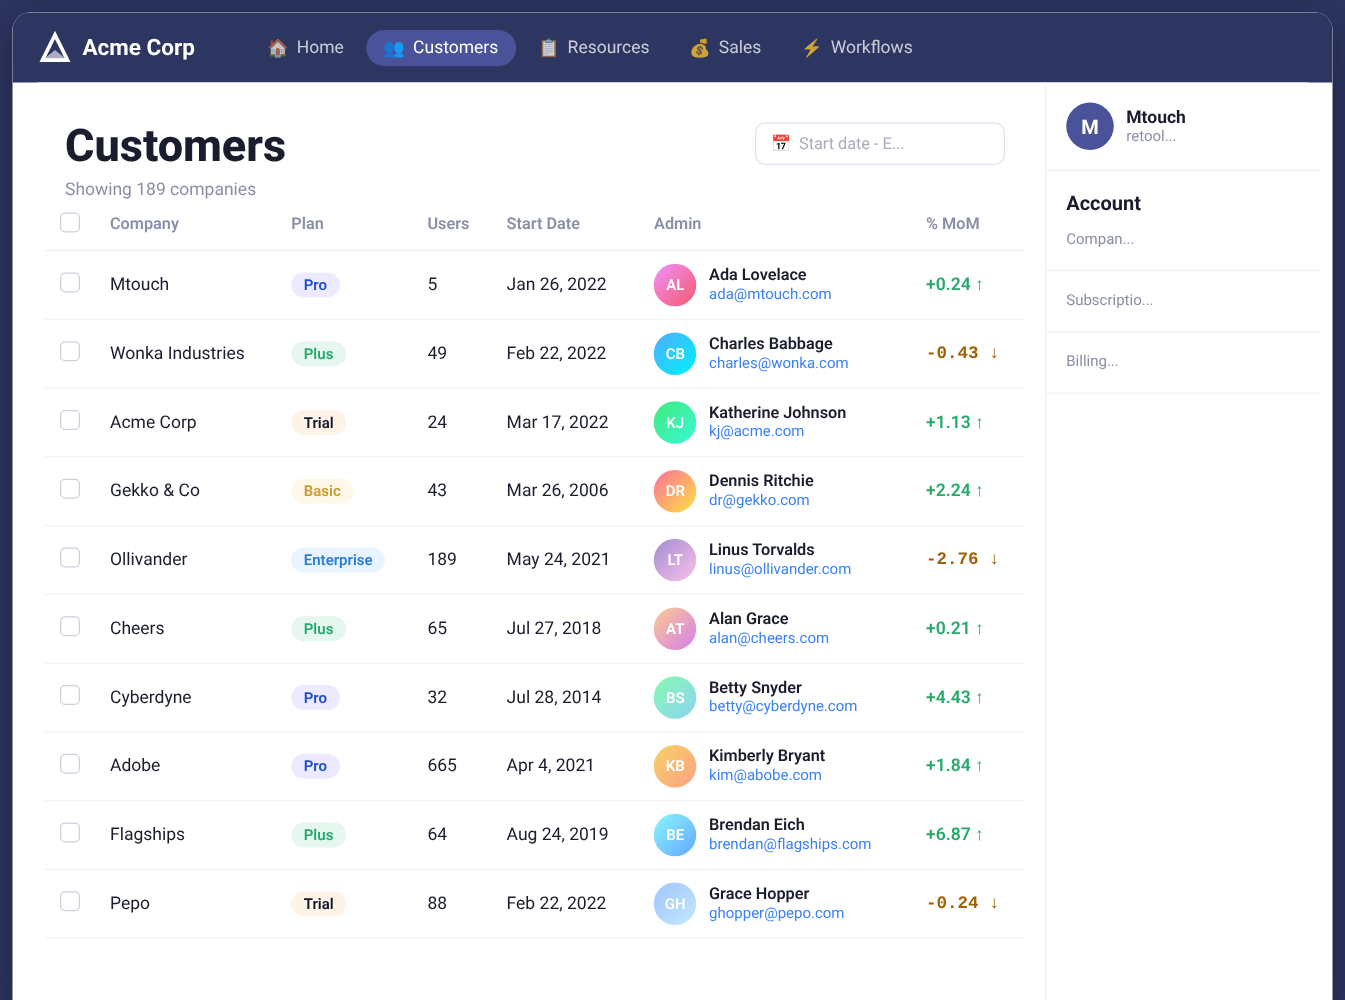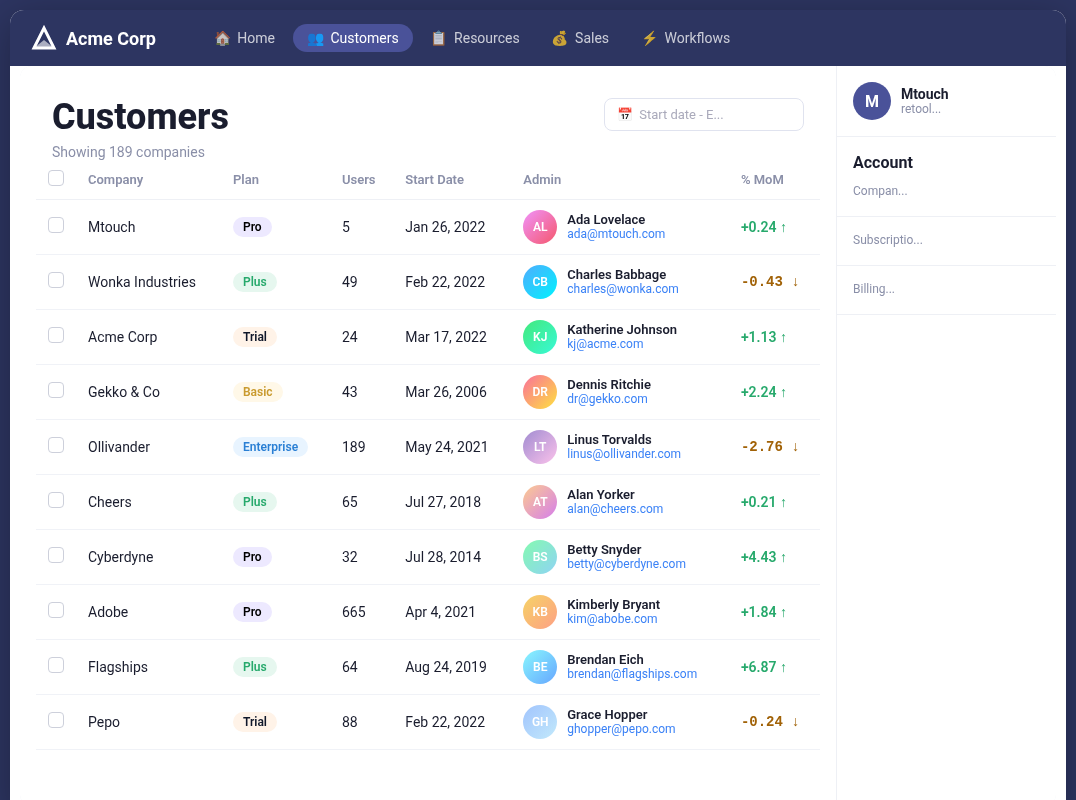--- a/index.html
+++ b/index.html
@@ -125,21 +125,21 @@
     }
 
     .plan-badge {
       display: inline-block;
       padding: 3px 10px;
       border-radius: 12px;
       font-size: 12px;
       font-weight: 600;
     }
 
-    .plan-pro { background: #ede9ff; color: #000000; }
+    .plan-pro { background: #ede9ff; color: #1d4ed8; }
     .plan-plus { background: #e6f7ef; color: #27a96c; }
     .plan-trial { background: #fff3e8; color: #0f172a; }
     .plan-basic { background: #fff8e8; color: #c99a2e; }
     .plan-enterprise { background: #e8f4ff; color: #2a7fd4; }
 
     .admin-cell {
       display: flex;
       align-items: center;
       gap: 10px;
     }
@@ -488,21 +488,21 @@
     <td>Cheers</td>
     <td>
       <span class="plan-badge plan-plus">Plus</span>
     </td>
     <td>65</td>
     <td>Jul 27, 2018</td>
     <td>
       <div class="admin-cell">
         <div class="avatar av-alan">AT</div>
         <div class="admin-info">
-          <div class="name">Alan Yorker</div>
+          <div class="name">Alan Grace</div>
           <div class="email">alan@cheers.com</div>
         </div>
       </div>
     </td>
     <td>
       <span class="mom-positive arrow-up">+0.21</span>
     </td>
   </tr>
                 <tr>
     <td class="checkbox-cell">

